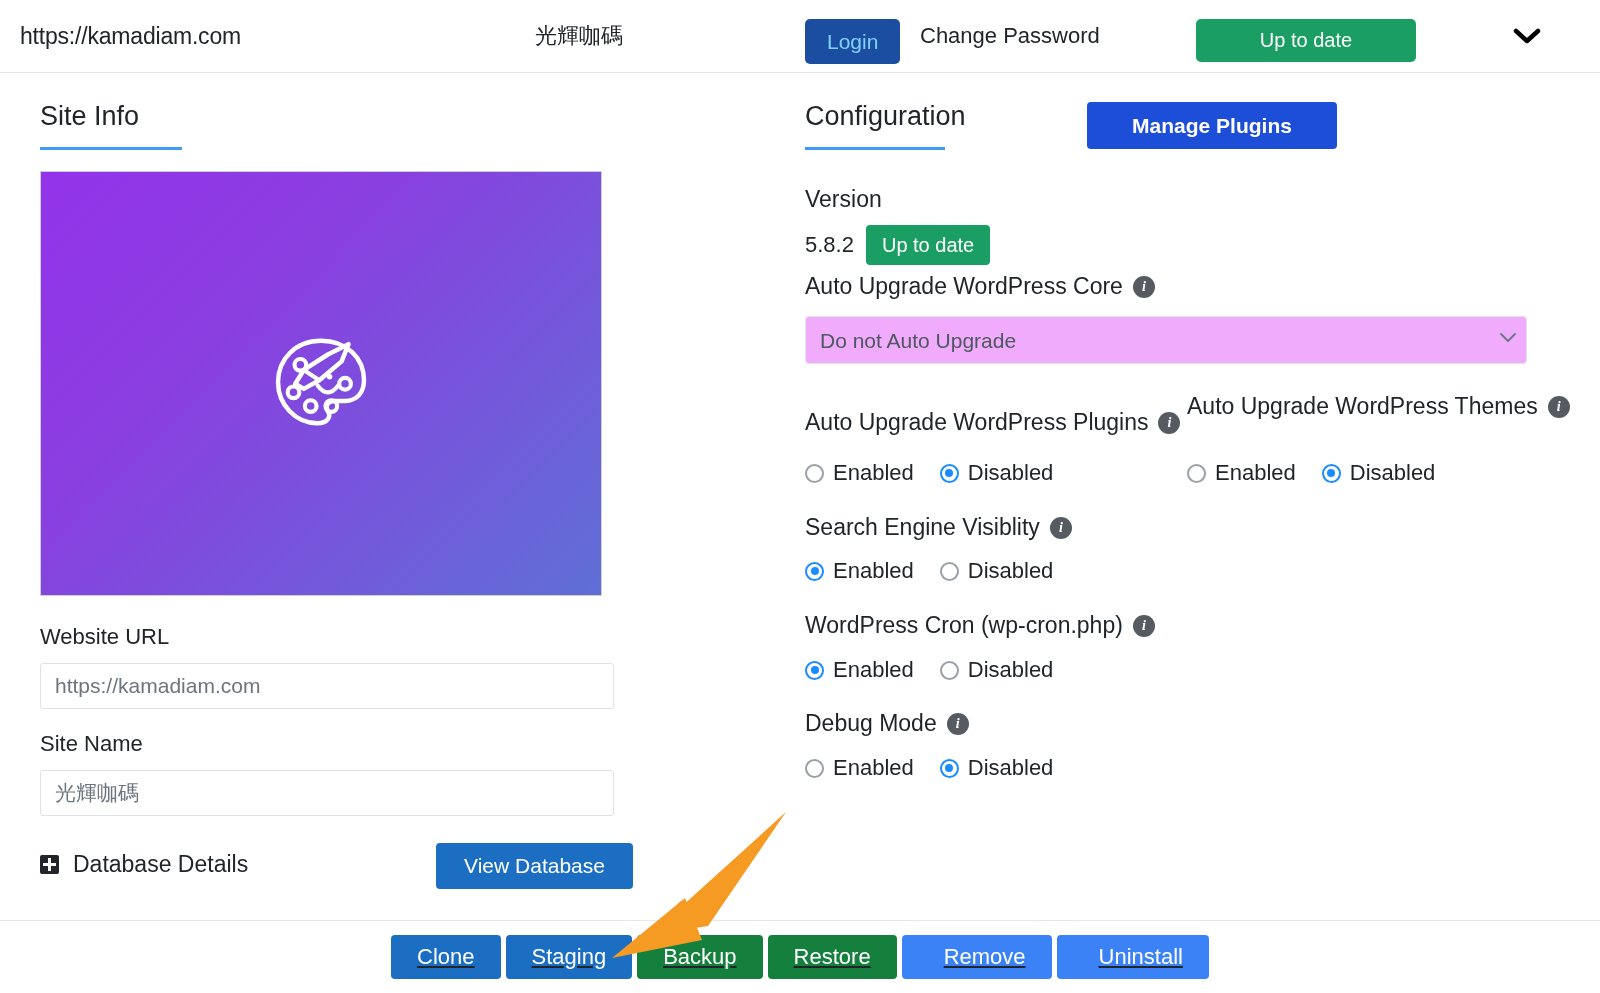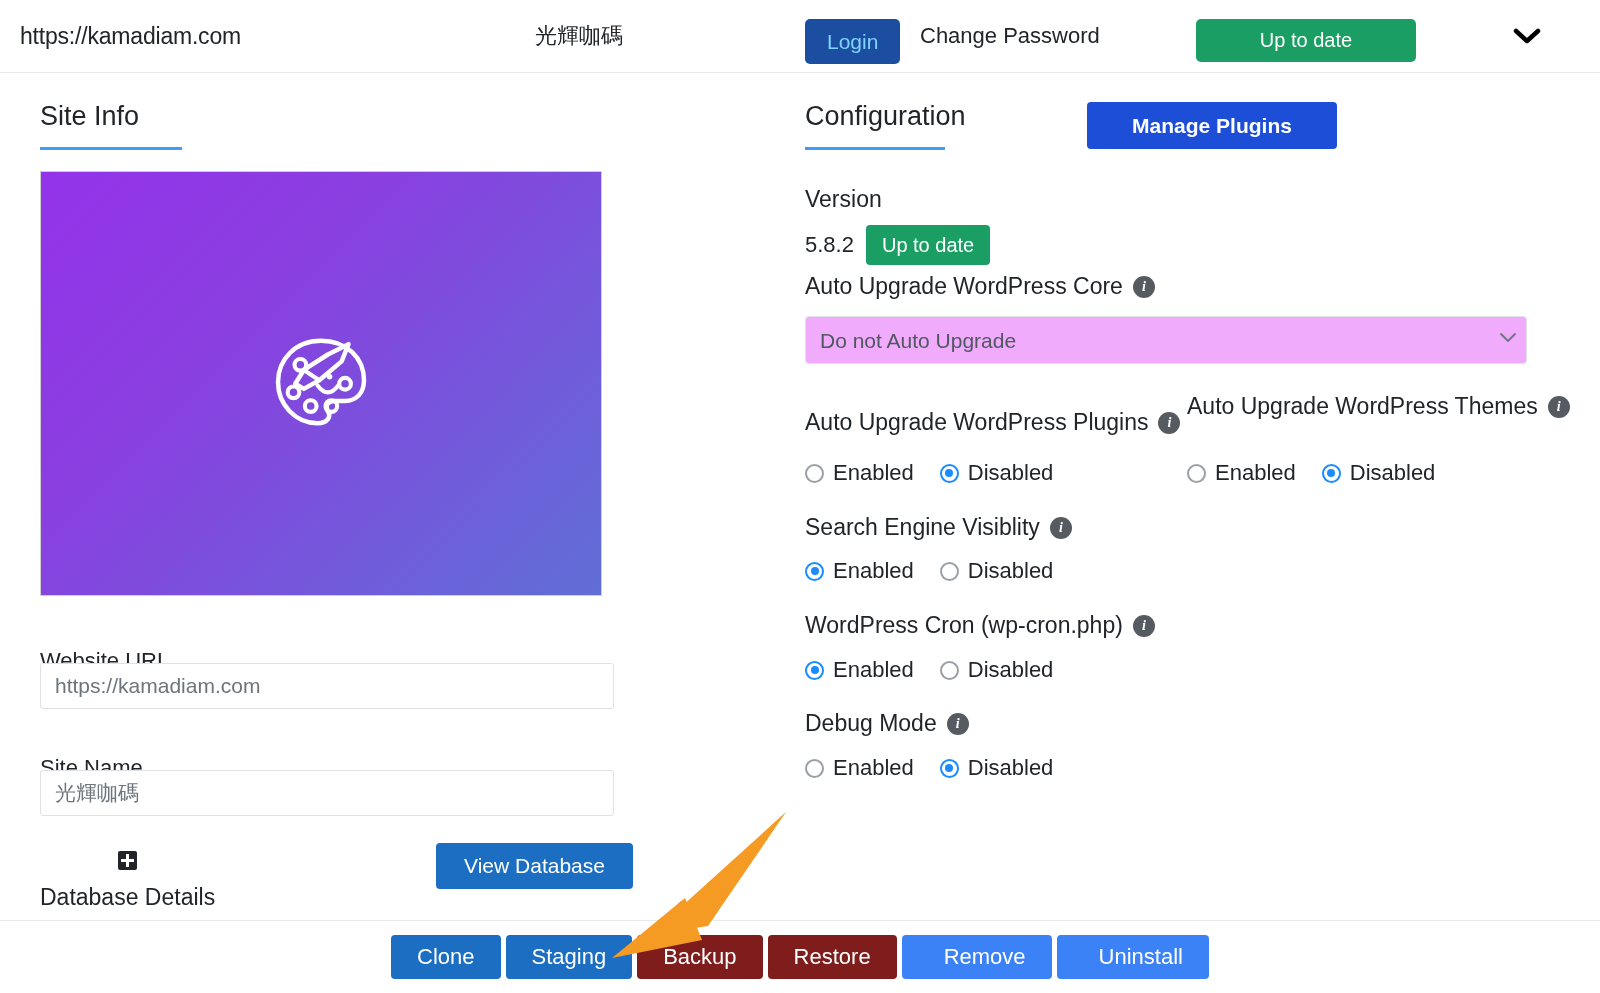--- a/index.html
+++ b/index.html
@@ -61,37 +61,37 @@
   .lbl-site-info { position: absolute; left: 40px; top: 28px; }
   .ul-site-info  { position: absolute; left: 40px; top: 74px; }
 
   .thumb {
     position: absolute; left: 40px; top: 98px; width: 562px; height: 425px;
     background: linear-gradient(135deg, #9333ea 0%, #8a3fe0 35%, #5f6fd6 100%);
     border: 1px solid #cfcfcf;
     display: flex; align-items: center; justify-content: center;
   }
 
-  .field-label { font-size: 22px; color: #212529; margin-top: 24px; }
+  .field-label { font-size: 22px; color: #212529; }
   .lbl-website-url { position: absolute; left: 40px; top: 551px; }
   .input-website-url {
     position: absolute; left: 40px; top: 590px; width: 574px; height: 46px;
     border: 1px solid #dfe1e5; border-radius: 3px; background: #fff;
     font-size: 21px; font-family: inherit; color: #6c757d; padding: 0 14px;
   }
   .lbl-site-name { position: absolute; left: 40px; top: 658px; }
   .input-site-name {
     position: absolute; left: 40px; top: 697px; width: 574px; height: 46px;
     border: 1px solid #dfe1e5; border-radius: 3px; background: #fff;
     font-size: 21px; font-family: inherit; color: #6c757d; padding: 0 14px;
   }
 
   .db-details-row {
     position: absolute; left: 40px; top: 778px;
-    display: flex; align-items: center; gap: 14px; cursor: pointer; flex-direction: column;
+    display: flex; align-items: center; gap: 14px; cursor: pointer;
   }
   .plus-square {
     width: 19px; height: 19px; background: #212529; border-radius: 2px;
     position: relative;
   }
   .plus-square::before, .plus-square::after {
     content: ""; position: absolute; background: #fff;
   }
   .plus-square::before { left: 8px; top: 3px; width: 3px; height: 13px; }
   .plus-square::after  { left: 3px; top: 8px; width: 13px; height: 3px; }
@@ -174,28 +174,28 @@
   .lbl-cron { position: absolute; left: 45px; top: 539px; }
   .rg-cron  { left: 45px; top: 584px; }
 
   .lbl-debug { position: absolute; left: 45px; top: 637px; }
   .rg-debug  { left: 45px; top: 682px; }
 
   
   .action-bar {
     position: absolute; left: 0; bottom: 0; width: 1600px; height: 73px;
     border-top: 1px solid #e6e8ea;
-    display: flex; align-items: center; justify-content: center; gap: 5px;
+    display: flex; align-items: center; justify-content: center; gap: 5px; text-decoration: underline;
   }
   .act-btn {
     border: none; border-radius: 4px; color: #fff; cursor: pointer;
     font-size: 22px; font-family: inherit; height: 44px; padding: 0 26px;
   }
   .act-blue  { background: #1b6ec2; }
-  .act-green { background: #7f1d1d; }
+  .act-green { background: #15803d; }
   .act-red   { background: #3b82f6; padding-left: 42px; }
 
   
   .arrow-anno {
     position: absolute; left: 590px; top: 780px;
     width: 240px; height: 185px; pointer-events: none;
   }
 </style>
 </head>
 <body>

